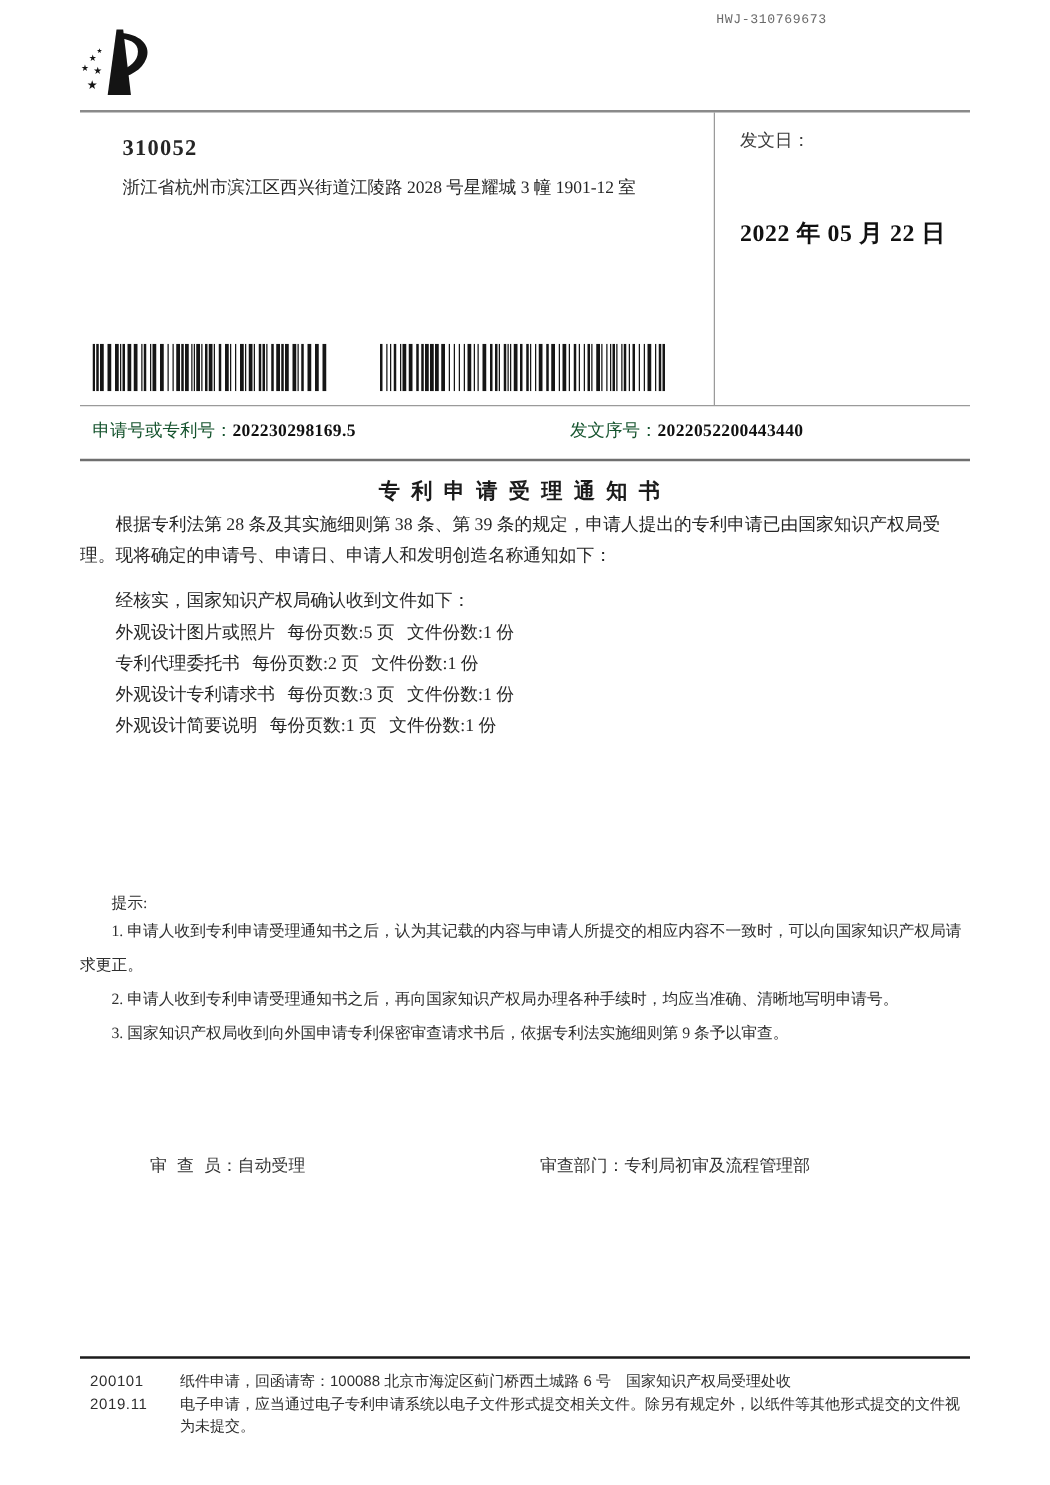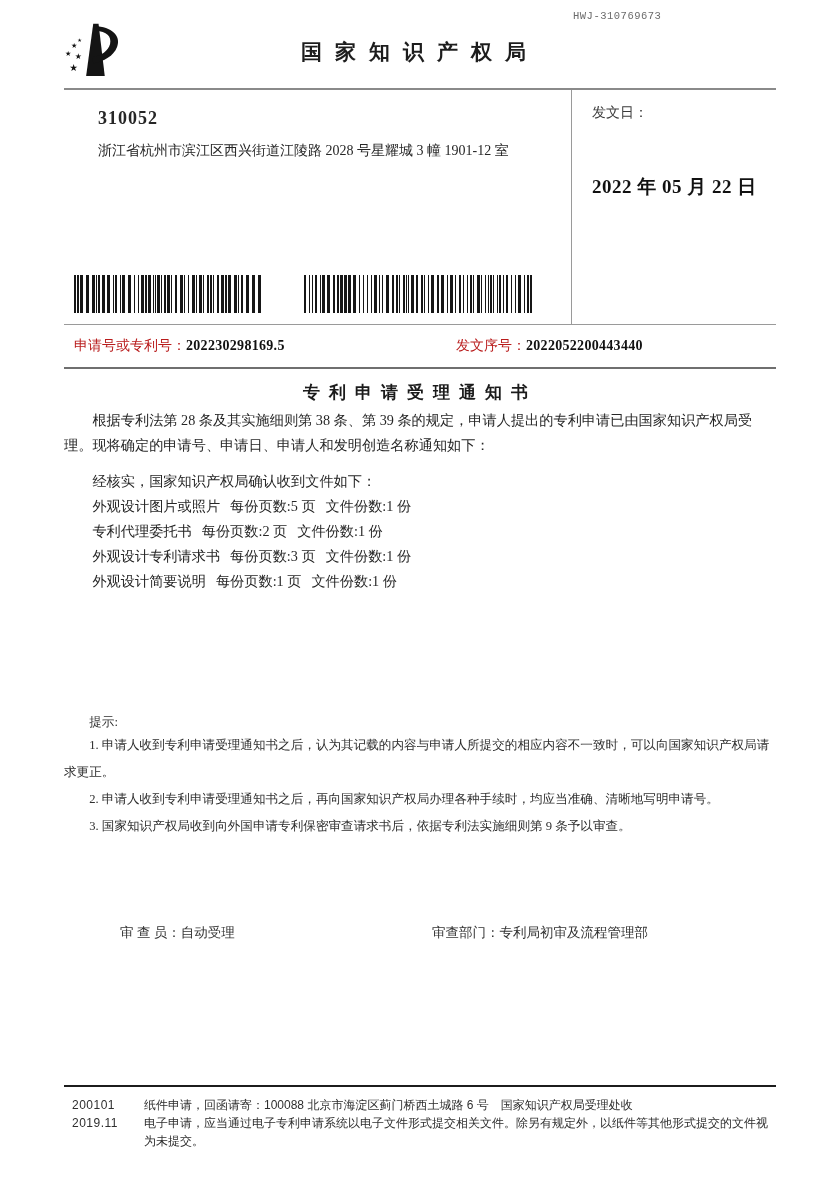--- a/index.html
+++ b/index.html
@@ -39,42 +39,42 @@
   .barcode-left{left:10px;width:192px;}
   .barcode-right{left:240px;width:232px;}
   .info-right{width:205px;box-sizing:border-box;border-left:1px solid #9a9a9a;padding:14px 0 0 20px;}
   .dispatch-label{font-size:14px;color:#3a3a3a;margin:0;}
   .dispatch-date{margin:52px 0 0;font-size:19px;font-weight:bold;letter-spacing:.5px;color:#111;}
 
   
   .numbers-row{position:relative;height:42px;line-height:42px;border-bottom:2px solid #6f6f6f;font-size:14px;}
   .numbers-row .app{position:absolute;left:10px;}
   .numbers-row .serial{position:absolute;left:392px;}
-  .num-label{color:#b91c1c;}
+  .num-label{color:#14532d;}
   .num-value{font-weight:bold;color:#111;letter-spacing:.3px;}
 
   
   .notice-title{
     margin:12px 0 4px;text-align:center;
     font-size:17px;font-weight:bold;letter-spacing:9px;color:#1b1b1b;
   }
   .body-text{font-size:14.2px;line-height:24.5px;}
   .intro{margin:4px 0 0;text-indent:2em;}
   .fields{margin:2px 0 0 2em;line-height:25px;}
   .received{margin:12px 0 0 2em;line-height:25px;}
   .recv-row .gap{display:inline-block;width:10px;}
 
   
   .tips{margin-top:118px;font-size:12.6px;line-height:27px;color:#2e2e2e;}
   .tips-heading{margin:0;line-height:20px;}
   .tips p{margin:0;text-indent:2em;}
 
   
   .signoff{position:relative;margin-top:84px;height:22px;font-size:13.5px;color:#333;}
-  .signoff .examiner{position:absolute;left:56px;}
+  .signoff .examiner{position:absolute;left:56px;font-family:Liberation Mono, monospace;}
   .signoff .dept{position:absolute;left:368px;}
 
   
   .footer{
     position:absolute;left:64px;top:1085px;width:712px;
     border-top:2px solid #1c1c1c;padding-top:9px;
     font-family:"Liberation Sans","DejaVu Sans",sans-serif;
     font-size:12px;line-height:18px;color:#2e2e2e;
   }
   .footer-row{display:grid;grid-template-columns:72px 1fr;padding-left:8px;}
@@ -90,21 +90,20 @@
       <svg class="logo" viewBox="0 0 70 70" aria-hidden="true">
         <path d="M33 3 L39 3 L46 62 L25 62 Z" fill="#141414"></path>
         <path d="M38 6 C 57 8, 64 19, 60 29 C 56 40, 45 45, 33 48 L32 41 C 42 39, 50 34, 52 26 C 54 17, 48 12, 36 11 Z" fill="#141414"></path>
         <text x="15" y="24" font-size="6" fill="#141414">★</text>
         <text x="8" y="31" font-size="8" fill="#141414">★</text>
         <text x="1" y="40" font-size="8" fill="#141414">★</text>
         <text x="12" y="43" font-size="9" fill="#141414">★</text>
         <text x="6" y="57" font-size="11" fill="#141414">★</text>
       </svg>
       <div class="doc-ref">HWJ-310769673</div>
-      <h1 class="agency-title">国家知识产权局</h1>
     </div>
 
     <div class="info-section">
       <div class="info-left">
         <p class="postcode">310052</p>
         <p class="addr">浙江省杭州市滨江区西兴街道江陵路 2028 号星耀城 3 幢 1901-12 室</p>
         <div class="barcode barcode-left">
             <i style="width:2px;margin-right:1px"></i>
             <i style="width:2px;margin-right:1px"></i>
             <i style="width:3px;margin-right:3px"></i>

